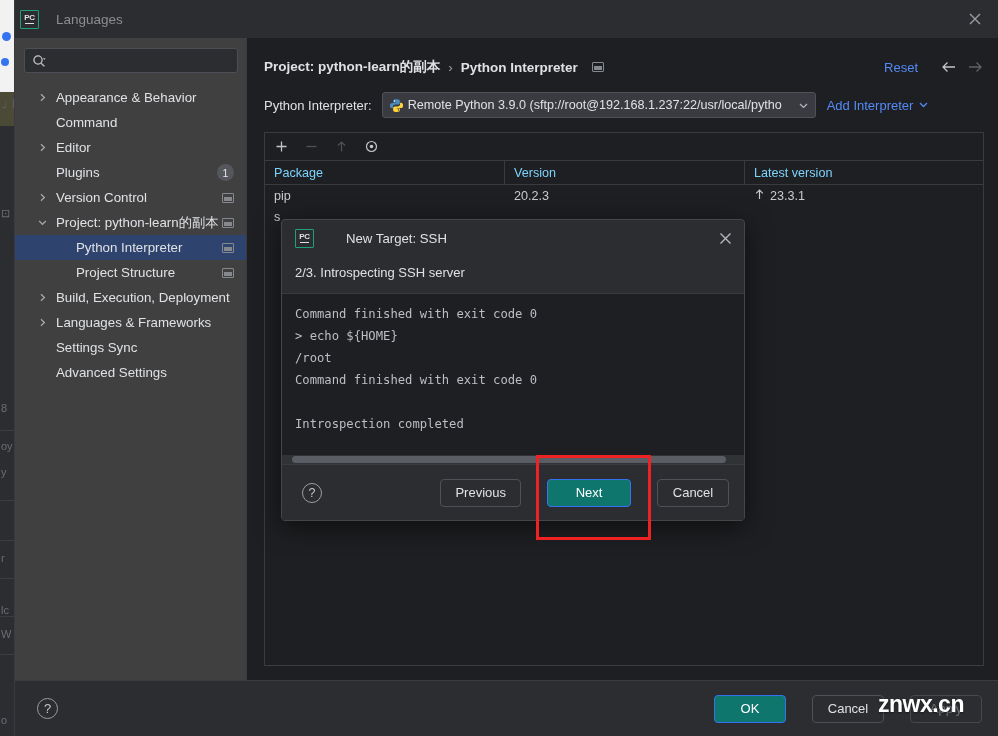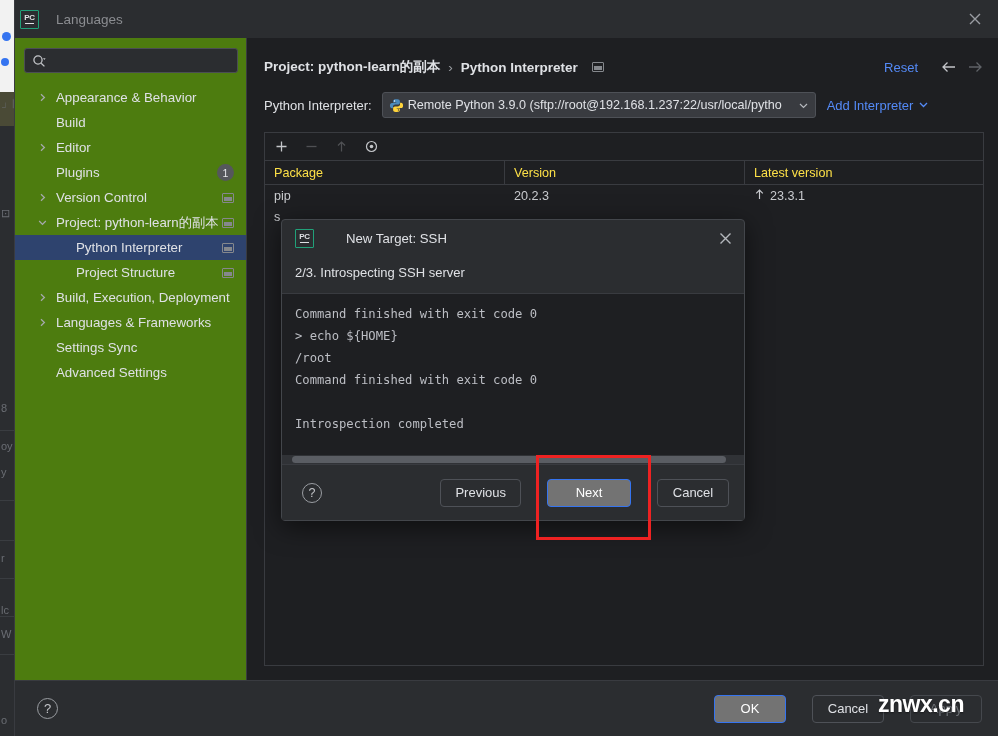--- a/index.html
+++ b/index.html
@@ -88,21 +88,21 @@
     cursor: pointer;
   }
   #window-close svg { display: block; }
 
   
   #settings-body { flex: 1; display: flex; min-height: 0; }
 
   
   #sidebar {
     width: 231px; flex: 0 0 231px;
-    background: #4d7c0f;
+    background: #404040;
     padding-top: 10px;
     position: relative;
   }
   #search-box {
     margin: 0 8px 0 9px;
     height: 25px;
     background: #2b2d30;
     border: 1px solid #4b4e54;
     border-radius: 3px;
     display: flex; align-items: center;
@@ -231,21 +231,21 @@
     padding-left: 8px; gap: 13px;
     border-bottom: 1px solid #393b40;
   }
   .tb-btn { width: 17px; height: 17px; display:flex; align-items:center; justify-content:center; cursor:pointer; }
   .tb-btn.disabled { opacity: 0.45; cursor: default; }
 
   #pkg-head {
     height: 24px; flex: 0 0 24px;
     display: flex; 
     border-bottom: 1px solid #393b40;
-    font-size: 12.6px; color: #fde047;
+    font-size: 12.6px; color: #7dd3fc;
   }
   .col-pkg   { width: 240px; padding-left: 9px; border-right: 1px solid #393b40; height: 100%; display:flex; align-items:center;}
   .col-ver   { width: 240px; padding-left: 9px; border-right: 1px solid #393b40; height: 100%; display:flex; align-items:center;}
   .col-latest{ flex: 1;      padding-left: 9px; height: 100%; display:flex; align-items:center;}
   .pkg-row {
     height: 21px;
     display: flex; align-items: center;
     font-size: 12.6px; color: #c9cbcf;
   }
   .pkg-row .c1 { width: 240px; padding-left: 9px; }
@@ -277,21 +277,21 @@
     background: transparent;
     color: #dfe1e5;
     font-size: 13px;
     font-family: "Liberation Sans", sans-serif;
     display: flex; align-items: center; justify-content: center;
     padding: 0 14px;
     margin-left: 26px;
     cursor: pointer;
   }
   .dlg-btn.primary {
-    background: #737373; border-color: #3574f0; color: #ffffff;
+    background: #0f766e; border-color: #3574f0; color: #ffffff;
   }
   .dlg-btn.disabled { color: #6f7277; border-color: #45484d; cursor: default; }
 
   
   #ssh-dialog {
     position: absolute;
     left: 266px; top: 219px;
     width: 464px; height: 302px;
     background: #2b2d30;
     border: 1px solid #43464b;
@@ -445,21 +445,21 @@
             </span>
             <span class="tree-label">Appearance &amp; Behavior</span>
             <span class="tree-spacer"></span>
           </div>
           <div class="tree-item">
             <span class="tree-arrow none">
               <svg width="11" height="11" viewBox="0 0 11 11">
                 <path d="M4 2.2 L7.4 5.5 L4 8.8" stroke="#a6a9ae" stroke-width="1.25" fill="none"></path>
               </svg>
             </span>
-            <span class="tree-label">Build</span>
+            <span class="tree-label">Command</span>
             <span class="tree-spacer"></span>
           </div>
           <div class="tree-item">
             <span class="tree-arrow">
               <svg width="11" height="11" viewBox="0 0 11 11">
                 <path d="M4 2.2 L7.4 5.5 L4 8.8" stroke="#a6a9ae" stroke-width="1.25" fill="none"></path>
               </svg>
             </span>
             <span class="tree-label">Editor</span>
             <span class="tree-spacer"></span>

